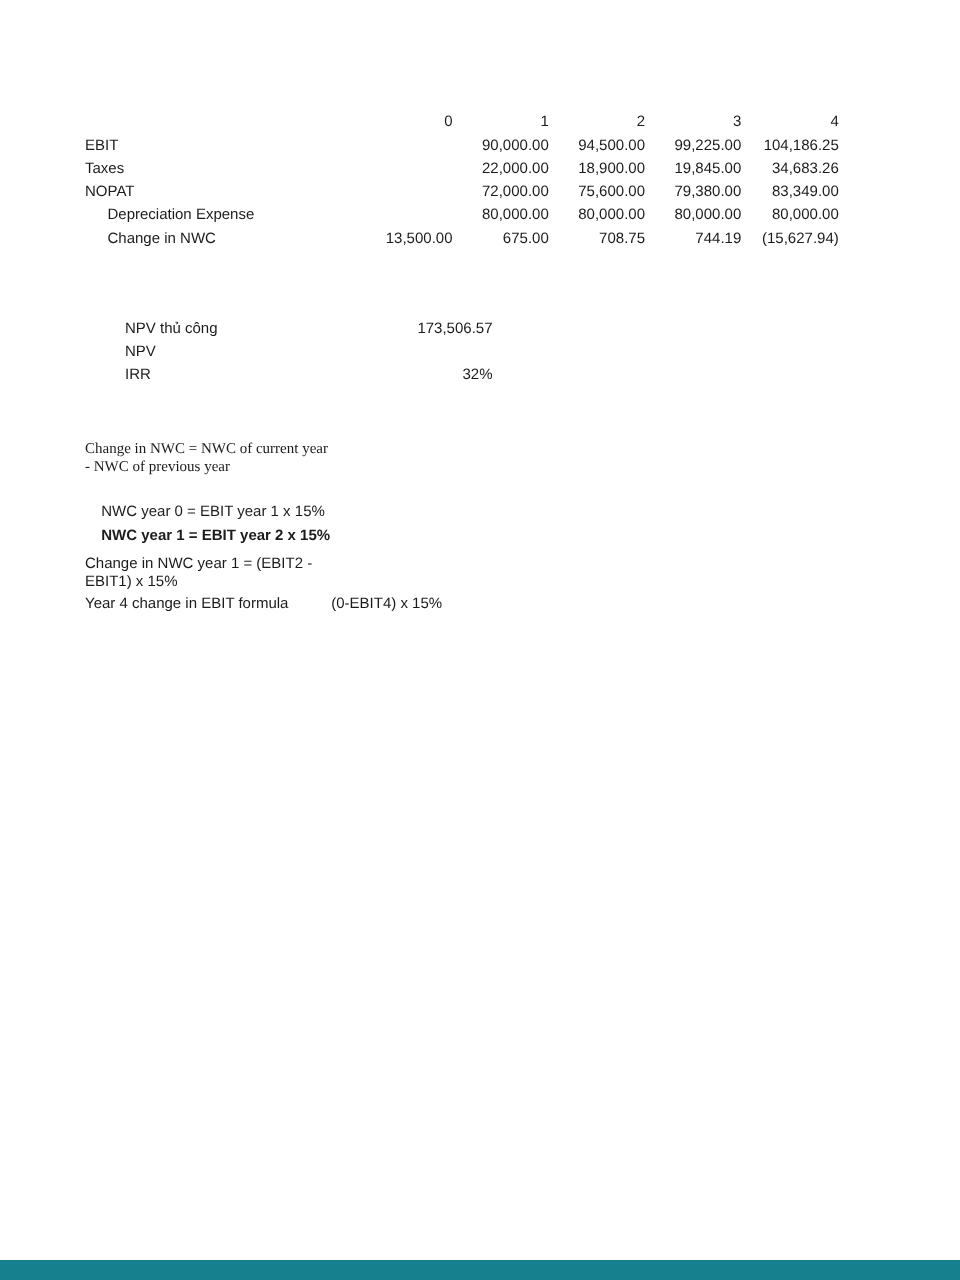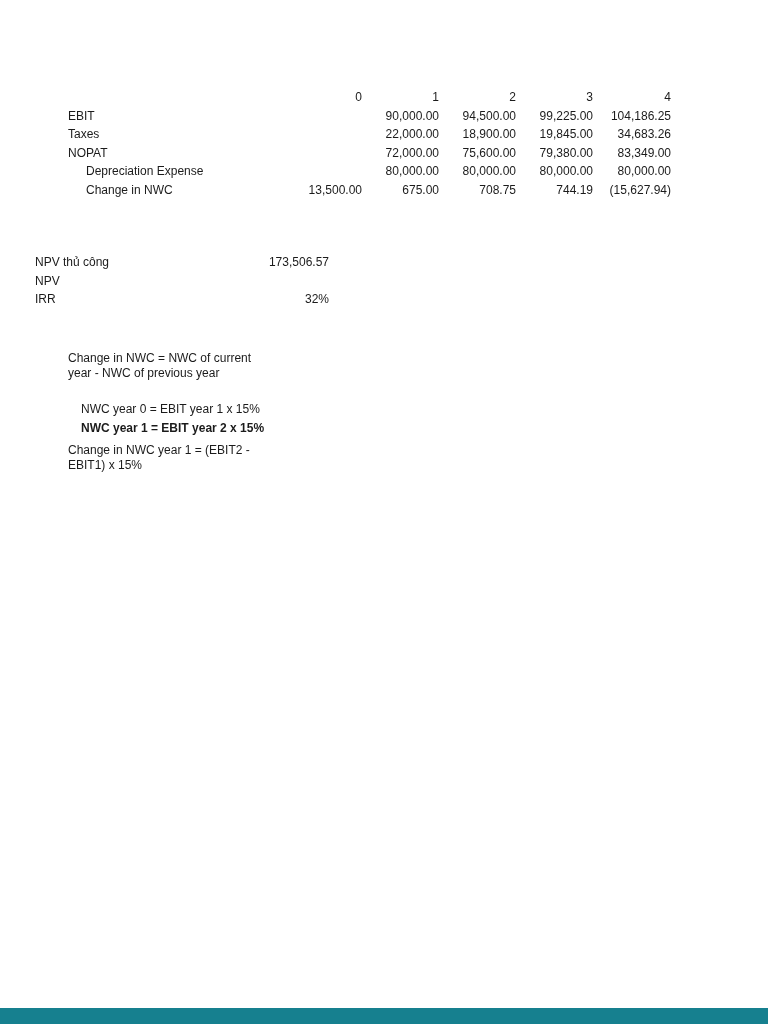--- a/index.html
+++ b/index.html
@@ -22,21 +22,21 @@
     height: 18.5px;
     align-items: center;
   }
   .cell { white-space: nowrap; overflow: visible; }
   .num { text-align: right; }
   .label.indent { padding-left: 18px; }
   .summary { position: absolute; top: 253px; left: 0; width: 768px; }
   .srow {
     display: grid;
     grid-template-columns: 219px 75px;
-    padding-left: 35px;
+    padding-left: 100px;
     height: 18.5px;
     align-items: center;
   }
   .note {
     position: absolute;
     left: 68px;
     line-height: 14.5px;
     width: 196px;
   }
   .note-wide { width: 420px; margin-left: 13px; }
@@ -130,20 +130,24 @@
     <div class="srow">
       <div class="cell label">NPV</div>
       <div class="cell num"></div>
     </div>
     <div class="srow">
       <div class="cell label">IRR</div>
       <div class="cell num">32%</div>
     </div>
   </div>
 
-  <div class="note" style="top:351px;">Change in NWC = NWC of current year - NWC of previous year</div>
+  <div class="note" style="top:351px;font-family:Liberation Serif, serif;">Change in NWC = NWC of current year - NWC of previous year</div>
   <div class="note note-wide" style="top:402px;">NWC year 0 = EBIT year 1 x 15%</div>
   <div class="note note-wide" style="top:421px;font-weight:bold;">NWC year 1 = EBIT year 2 x 15%</div>
   <div class="note" style="top:443px;">Change in NWC year 1 = (EBIT2 - EBIT1) x 15%</div>
+  <div class="note5">
+    <div>Year 4 change in EBIT formula</div>
+    <div>(0-EBIT4) x 15%</div>
+  </div>
 
   <div class="footer-bar" style="background: rgb(22, 128, 143);"></div>
 
 </div>
 
 </body></html>

